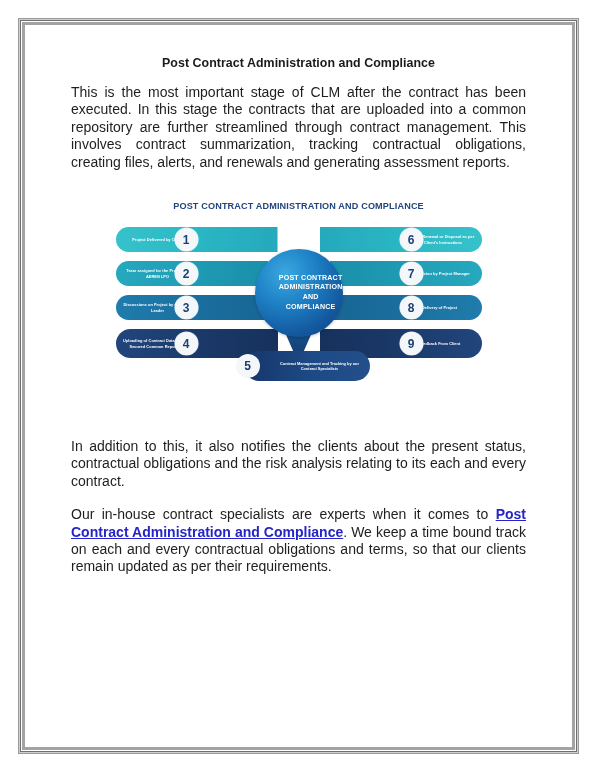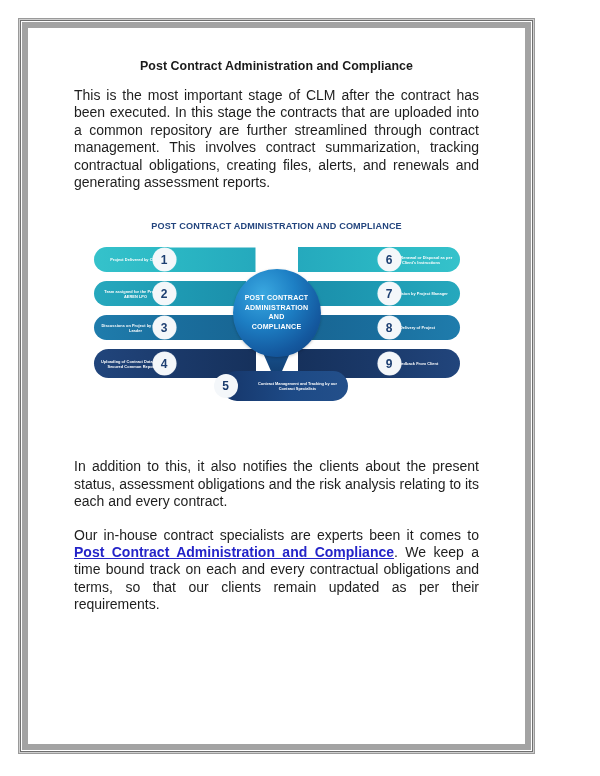--- a/index.html
+++ b/index.html
@@ -12,25 +12,25 @@
     height: 776px;
     overflow: hidden;
     font-family: "Liberation Sans", sans-serif;
   }
 
   
   #page-frame {
     position: absolute;
     left: 22px;
     top: 22px;
-    width: 509px;
+    width: 553px;
     height: 728px;
     box-sizing: border-box;
     background: #ffffff;
-    border: 6px solid #a3a3a3;
+    border: 3px solid #a3a3a3;
     box-shadow:
       inset 0 0 0 1px #ffffff,
       0 0 0 1px #ffffff,
       0 0 0 2px #6f6f6f,
       0 0 0 3px #cfcfcf,
       0 0 0 4px #9a9a9a;
   }
   #page-inner {
     position: absolute;
     left: 0; top: 0; right: 0; bottom: 0;
@@ -139,21 +139,21 @@
   #hub {
     position: absolute;
     left: 139px;
     top: 50px;
     width: 88px;
     height: 88px;
     border-radius: 50%;
     background: radial-gradient(circle at 34% 28%, #3aa8e0 0%, #1d7fc4 38%, #14599f 70%, #0e3f7d 100%);
     display: flex;
     align-items: center;
-    justify-content: center;
+    justify-content: flex-end;
     z-index: 6;
     box-shadow: 0 1px 3px rgba(0,0,0,0.22);
   }
   #hub-text {
     color: #ffffff;
     font-size: 7.1px;
     font-weight: bold;
     line-height: 9.6px;
     text-align: center;
     letter-spacing: 0.2px;
@@ -299,19 +299,19 @@
 
       <div id="row5">
         <div class="pill5">
           <div class="lbl5">Contract Management and Tracking by our Contract Specialists</div>
         </div>
         <div class="numcirc5">5</div>
       </div>
 
     </div>
 
-    <p class="body-par" style="margin-top:27px;">In addition to this, it also notifies the clients about the present status, assessment obligations and the risk analysis relating to its each and every contract.</p>
-
-    <p class="body-par tight"><span>Our in-house contract specialists are experts been it comes to </span><a class="inline-link" href="#">Post Contract Administration and Compliance</a><span>. We keep a time bound track on each and every contractual obligations and terms, so that our clients remain updated as per their requirements.</span></p>
+    <p class="body-par" style="margin-top:27px;">In addition to this, it also notifies the clients about the present status, contractual obligations and the risk analysis relating to its each and every contract.</p>
+
+    <p class="body-par tight"><span>Our in-house contract specialists are experts when it comes to </span><a class="inline-link" href="#">Post Contract Administration and Compliance</a><span>. We keep a time bound track on each and every contractual obligations and terms, so that our clients remain updated as per their requirements.</span></p>
 
 
   </div>
 </div>
 
 </body></html>

